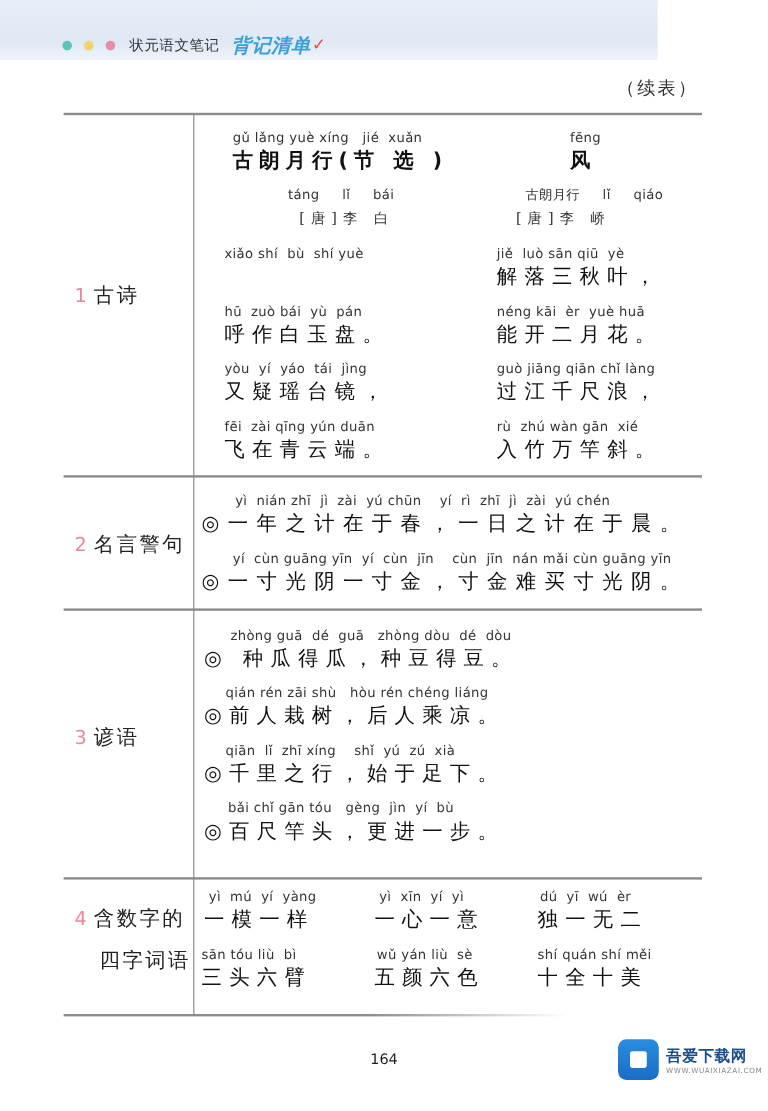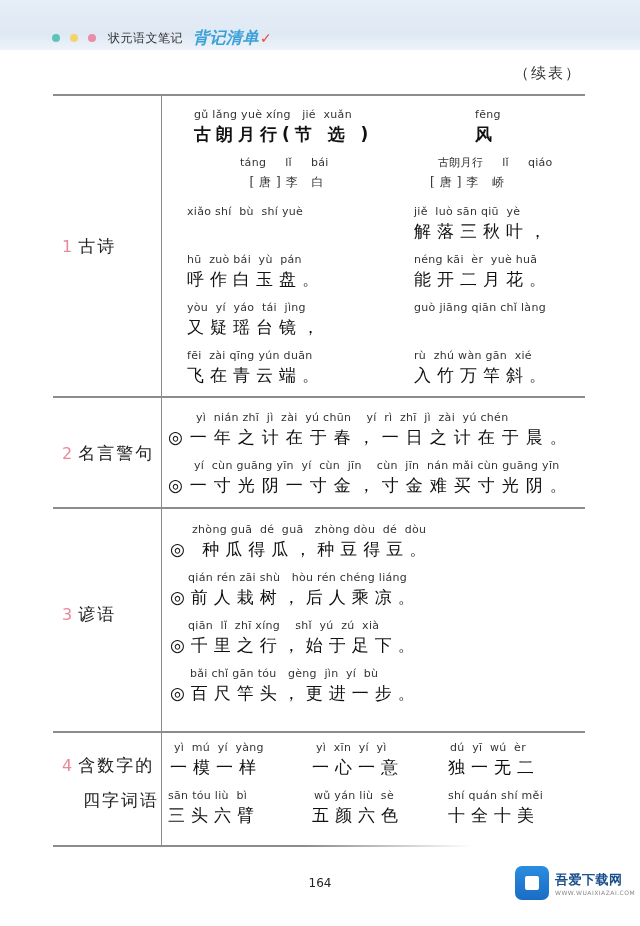--- a/index.html
+++ b/index.html
@@ -3,21 +3,21 @@
 <meta charset="utf-8">
 <style>
   html, body { margin: 0; padding: 0; }
   body {
     width: 640px; height: 926px; position: relative; overflow: hidden;
     background: #ffffff;
     font-family: "DejaVu Sans", sans-serif;
     color: #222;
   }
   .header-band {
-    position: absolute; left: 0; top: 0; width: 640px; height: 50px;
+    position: absolute; left: 0; top: 0; width: 548px; height: 50px;
     background: linear-gradient(180deg, #e6eef7 0%, #dfe9f4 70%, #eef3f9 100%);
   }
   .header-row {
     position: absolute; left: 52px; top: 28px; height: 20px;
     display: flex; align-items: center; gap: 0;
   }
   .dot { width: 8px; height: 8px; border-radius: 50%; margin-right: 10px; }
   .header-title { font-size: 12px; color: #333; margin-left: 2px; letter-spacing: 0.5px; }
   .header-sub {
     font-size: 16px; font-style: italic; font-weight: bold; color: #3aa0d8;
@@ -138,20 +138,21 @@
 <div class="blk" style="left:414px; top:204px;">
   <span class="py">jiě  luò sān qiū  yè</span>
   <span class="hz">解落三秋叶，</span>
 </div>
 <div class="blk" style="left:414px; top:252px;">
   <span class="py">néng kāi  èr  yuè huā</span>
   <span class="hz">能开二月花。</span>
 </div>
 <div class="blk" style="left:414px; top:300px;">
   <span class="py">guò jiāng qiān chǐ làng</span>
+  <span class="hz">过江千尺浪，</span>
 </div>
 <div class="blk" style="left:414px; top:348px;">
   <span class="py">rù  zhú wàn gān  xié</span>
   <span class="hz">入竹万竿斜。</span>
 </div>
 
 <div class="blk" style="left:168px; top:410px;">
   <span class="py" style="padding-left:28px;">yì  nián zhī  jì  zài  yú chūn    yí  rì  zhī  jì  zài  yú chén</span>
   <span class="hz" style="letter-spacing:7px;">◎一年之计在于春，一日之计在于晨。</span>
 </div>

